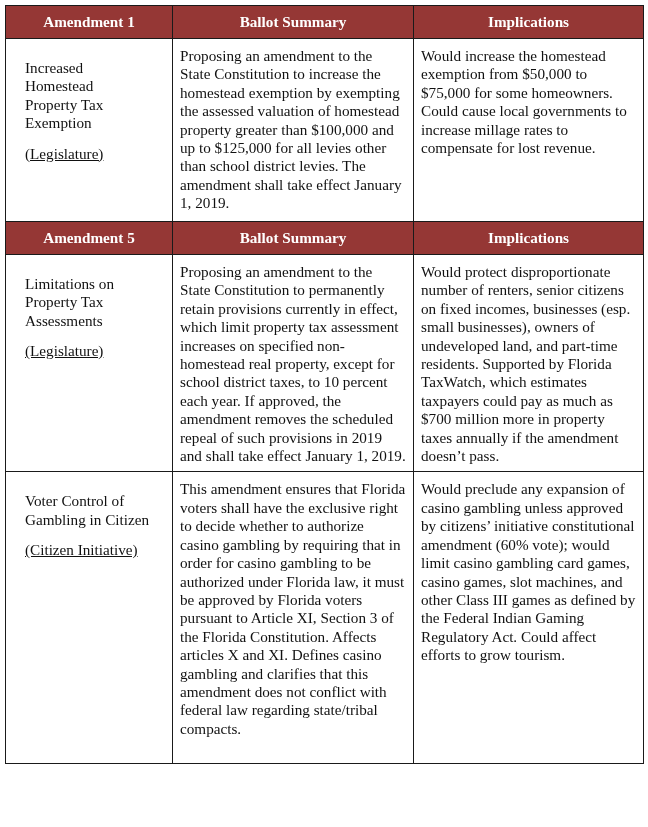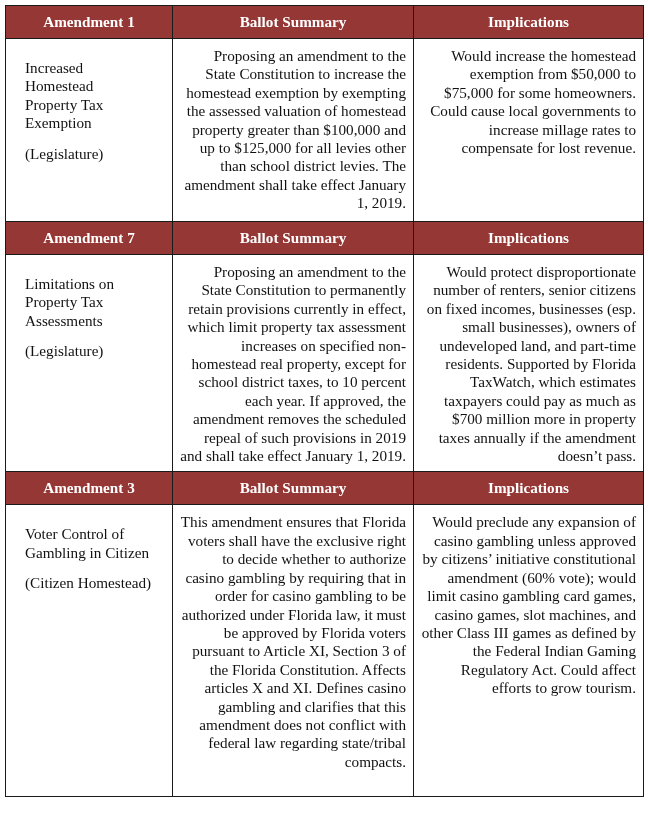--- a/index.html
+++ b/index.html
@@ -27,22 +27,22 @@
       background: #953735;
       color: #ffffff;
       font-weight: bold;
       height: 32px;
       vertical-align: middle !important;
       padding: 0 4px;
       font-size: 15.2px;
     }
     td { padding: 8px 7px 6px 7px; }
     td.name p { margin: 12px; }
-    td.name p.sponsor { margin-top: 8px; }
-    td.body p { margin: 0; text-align: right; }
+    td.name p.sponsor { margin-top: 8px; text-decoration: underline; }
+    td.body p { margin: 0; }
   </style>
 </head>
 <body>
 
 <table class="amend">
   <colgroup>
       <col class="c1">
       <col class="c2">
       <col class="c3">
     </colgroup>
@@ -64,53 +64,48 @@
       </td>
       <td class="body">
         <p>Proposing an amendment to the State Constitution to increase the homestead exemption by exempting the assessed valuation of homestead property greater than $100,000 and up to $125,000 for all levies other than school district levies. The amendment shall take effect January 1, 2019.</p>
       </td>
       <td class="body">
         <p>Would increase the homestead exemption from $50,000 to $75,000 for some homeowners. Could cause local governments to increase millage rates to compensate for lost revenue.</p>
       </td>
     </tr>
 
     <tr>
-      <th>Amendment 7</th>
+      <th>Amendment 5</th>
       <th>Ballot Summary</th>
       <th>Implications</th>
     </tr>
     <tr style="height:182px">
       <td class="name">
         <p>
           <span>Limitations on</span><br>
           <span>Property Tax</span><br>
           <span>Assessments</span>
         </p>
         <p class="sponsor">(Legislature)</p>
       </td>
       <td class="body">
         <p>Proposing an amendment to the State Constitution to permanently retain provisions currently in effect, which limit property tax assessment increases on specified non-homestead real property, except for school district taxes, to 10 percent each year. If approved, the amendment removes the scheduled repeal of such provisions in 2019 and shall take effect January 1, 2019.</p>
       </td>
       <td class="body">
         <p>Would protect disproportionate number of renters, senior citizens on fixed incomes, businesses (esp. small businesses), owners of undeveloped land, and part-time residents. Supported by Florida TaxWatch, which estimates taxpayers could pay as much as $700 million more in property taxes annually if the amendment doesn’t pass.</p>
       </td>
     </tr>
 
-    <tr>
-      <th>Amendment 3</th>
-      <th>Ballot Summary</th>
-      <th>Implications</th>
-    </tr>
     <tr style="height:292px">
       <td class="name">
         <p>
           <span>Voter Control of</span><br>
           <span>Gambling in Citizen</span>
         </p>
-        <p class="sponsor">(Citizen Homestead)</p>
+        <p class="sponsor">(Citizen Initiative)</p>
       </td>
       <td class="body">
         <p>This amendment ensures that Florida voters shall have the exclusive right to decide whether to authorize casino gambling by requiring that in order for casino gambling to be authorized under Florida law, it must be approved by Florida voters pursuant to Article XI, Section 3 of the Florida Constitution. Affects articles X and XI. Defines casino gambling and clarifies that this amendment does not conflict with federal law regarding state/tribal compacts.</p>
       </td>
       <td class="body">
         <p>Would preclude any expansion of casino gambling unless approved by citizens’ initiative constitutional amendment (60% vote); would limit casino gambling card games, casino games, slot machines, and other Class III games as defined by the Federal Indian Gaming Regulatory Act. Could affect efforts to grow tourism.</p>
       </td>
     </tr>
   </tbody>
 </table>

